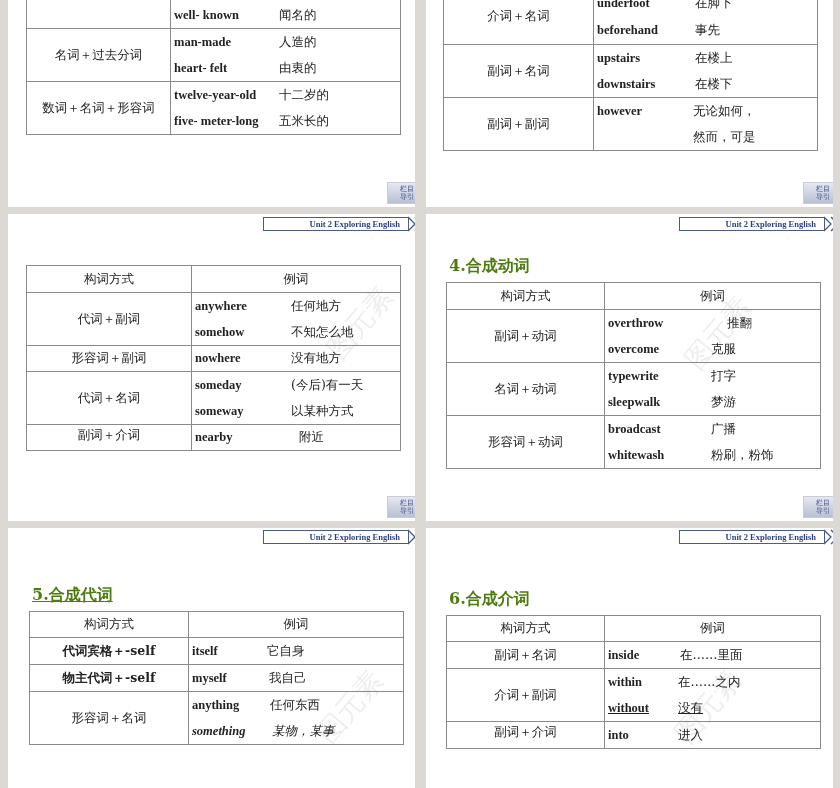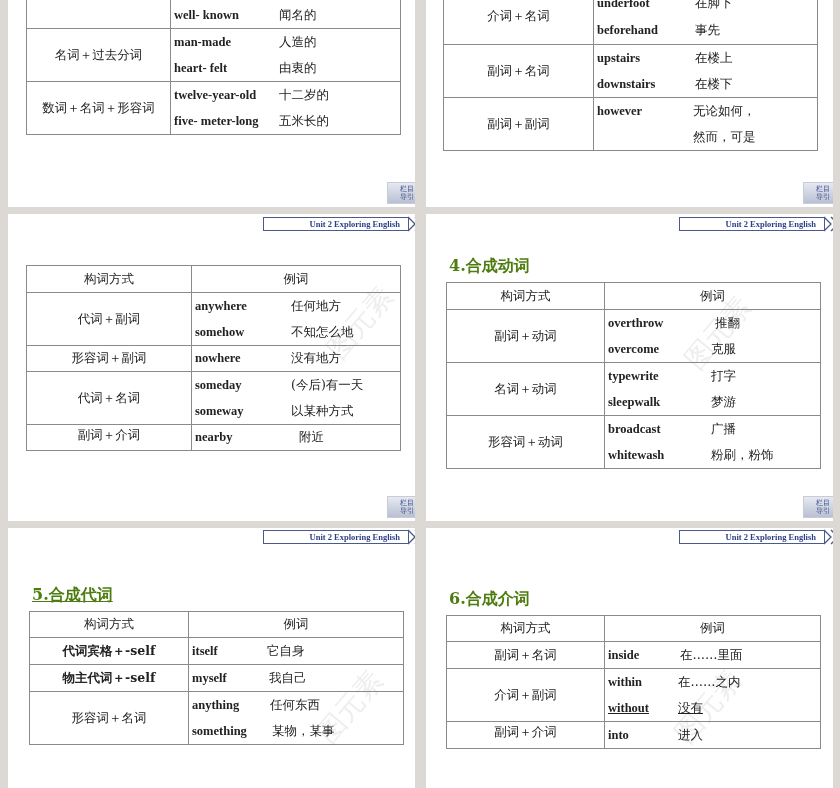--- a/index.html
+++ b/index.html
@@ -240,21 +240,21 @@
         <col>
       </colgroup>
     <tbody>
         <tr style="height:27px;">
       <th>构词方式</th>
       <th>例词</th>
     </tr>
     <tr style="height:53px;">
       <td class="method">副词＋动词</td>
       <td class="ex">
-        <div class="ex-line" style="height:26px;padding-left:3px;">
+        <div class="ex-line" style="height:26px;padding-left:3px;gap:12px;">
           <span class="en" style="width:107px">overthrow</span>
           <span class="zh">推翻</span>
         </div>
         <div class="ex-line" style="height:26px;padding-left:3px;">
           <span class="en" style="width:103px">overcome</span>
           <span class="zh">克服</span>
         </div>
       </td>
     </tr>
     <tr style="height:53px;">
@@ -330,21 +330,21 @@
         </div>
       </td>
     </tr>
     <tr style="height:53px;">
       <td class="method">形容词＋名词</td>
       <td class="ex">
         <div class="ex-line" style="height:26px;padding-left:3px;">
           <span class="en" style="width:78px">anything</span>
           <span class="zh">任何东西</span>
         </div>
-        <div class="ex-line" style="height:26px;padding-left:3px;">
+        <div class="ex-line" style="height:26px;padding-left:3px;font-style:italic;">
           <span class="en" style="width:80px">something</span>
           <span class="zh">某物，某事</span>
         </div>
       </td>
     </tr>
   </tbody>
     </table>
 </div>
 
 <div class="slide" style="left:426px;top:528px;width:407px;height:260px;">

